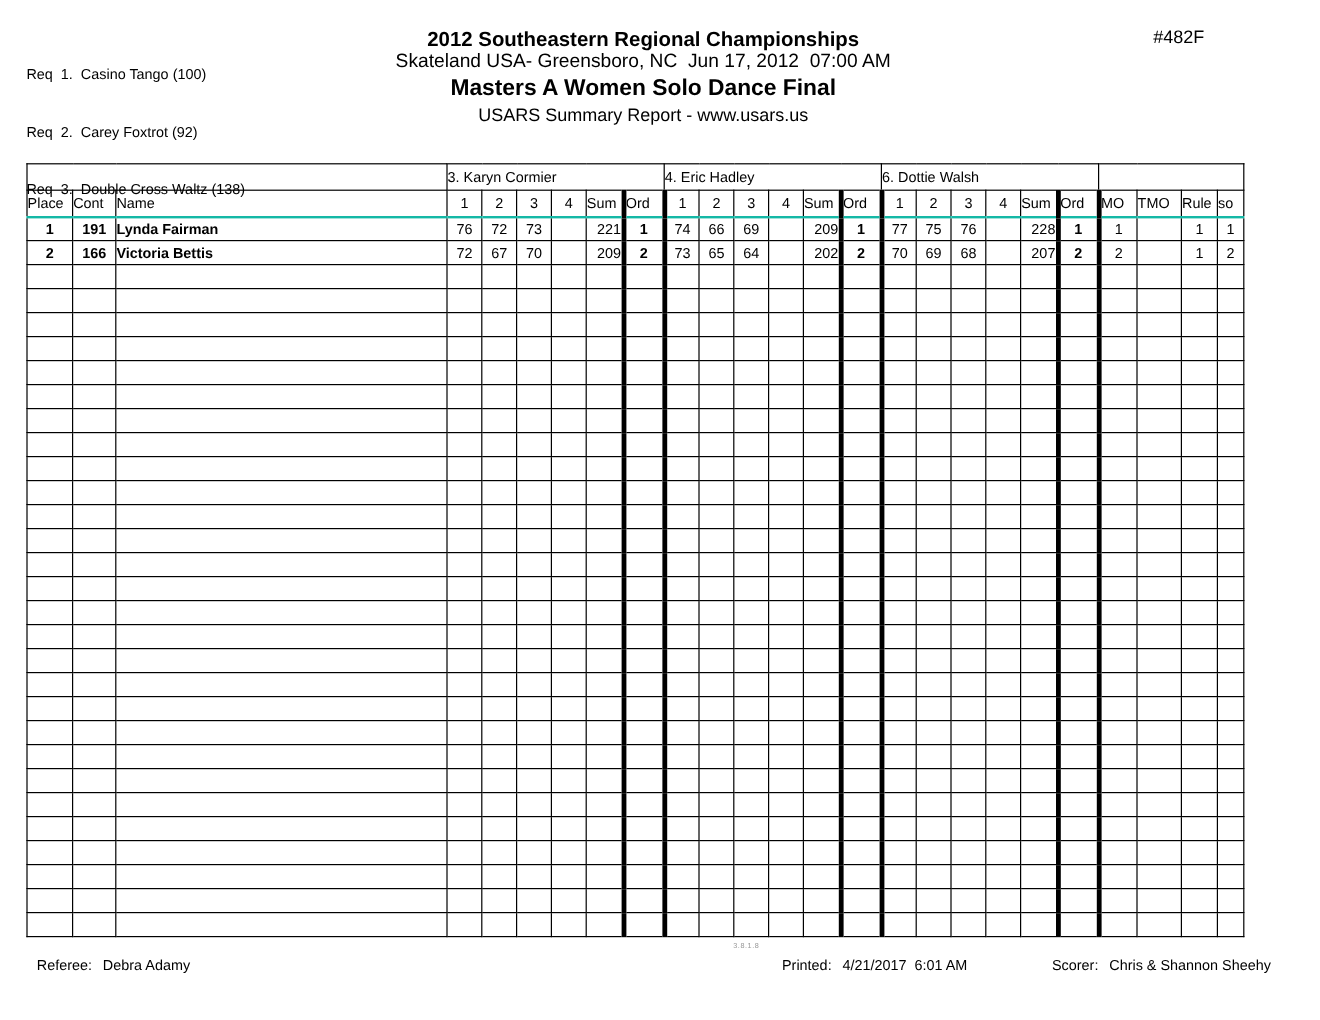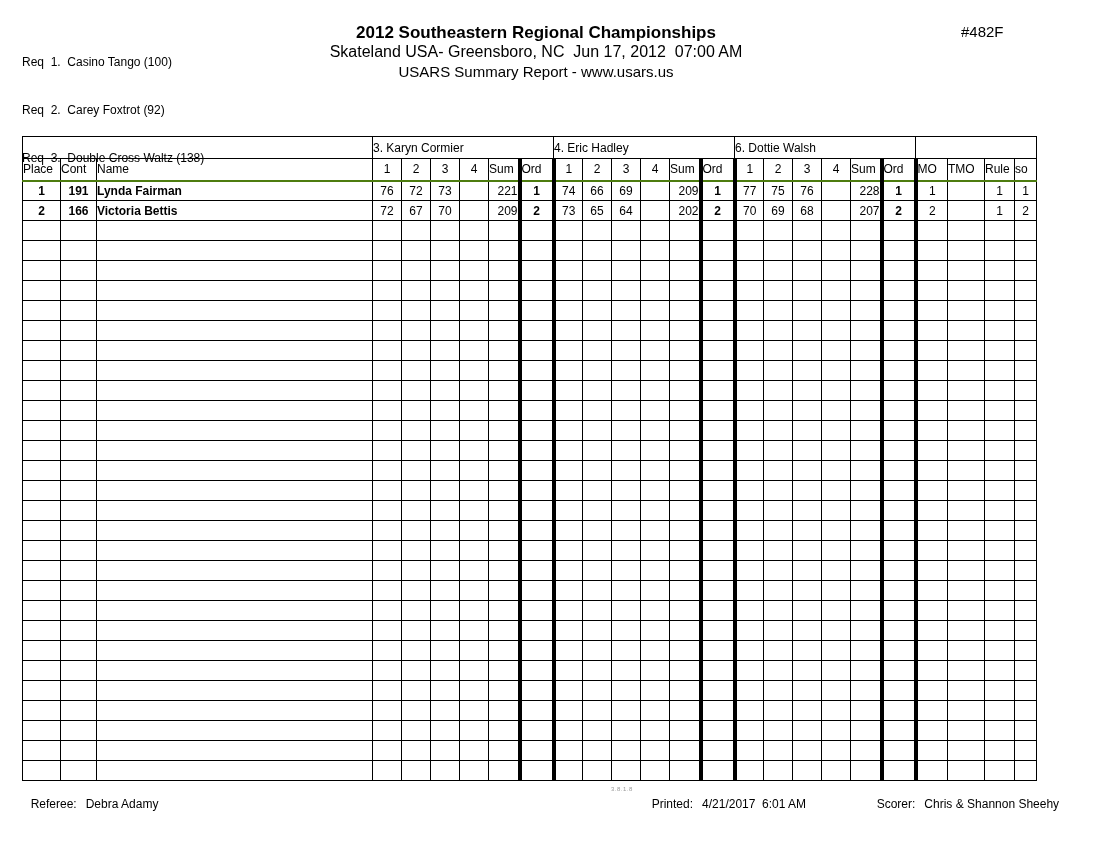--- a/index.html
+++ b/index.html
@@ -42,21 +42,21 @@
     overflow: hidden; white-space: nowrap;
     vertical-align: middle;
   }
   thead tr { height: 22px; }
   tbody tr { height: 20px; }
 
   td.nb { border: none; }
   td.judge-name { text-align: left; padding-left: 5px; font-size: 12px; }
 
   
-  tr.col-headers td { border-bottom: 2px solid #4d7c0f; }
+  tr.col-headers td { border-bottom: 2px solid #14b8a6; }
   .h-left { text-align: left; padding-left: 3px; }
   .h-num  { text-align: center; }
 
   
   .b-ord { border-left: 4px solid #000 !important; border-right: 4px solid #000 !important; }
 
   
   .c-place, .c-cont { text-align: center; font-weight: bold; font-size: 13px; }
   .c-name  { text-align: left; padding-left: 6px; font-weight: bold; font-size: 13px; }
   .c-score { text-align: center; }
@@ -79,20 +79,21 @@
 
 <div class="req-list">
   <div>Req  1.  Casino Tango (100)</div>
   <div>Req  2.  Carey Foxtrot (92)</div>
   <div>Req  3.  Double Cross Waltz (138)</div>
 </div>
 
 <div class="title-block">
   <div class="title-main">2012 Southeastern Regional Championships</div>
   <div class="title-venue">Skateland USA- Greensboro, NC  Jun 17, 2012  07:00 AM</div>
+  <div class="title-event">Masters A Women Solo Dance Final</div>
   <div class="title-report">USARS Summary Report - www.usars.us</div>
 </div>
 
 <div class="doc-number">#482F</div>
 
 <table class="results">
   <colgroup>
     <col style="width:38px">
       <col style="width:36px">
       <col style="width:276px">

